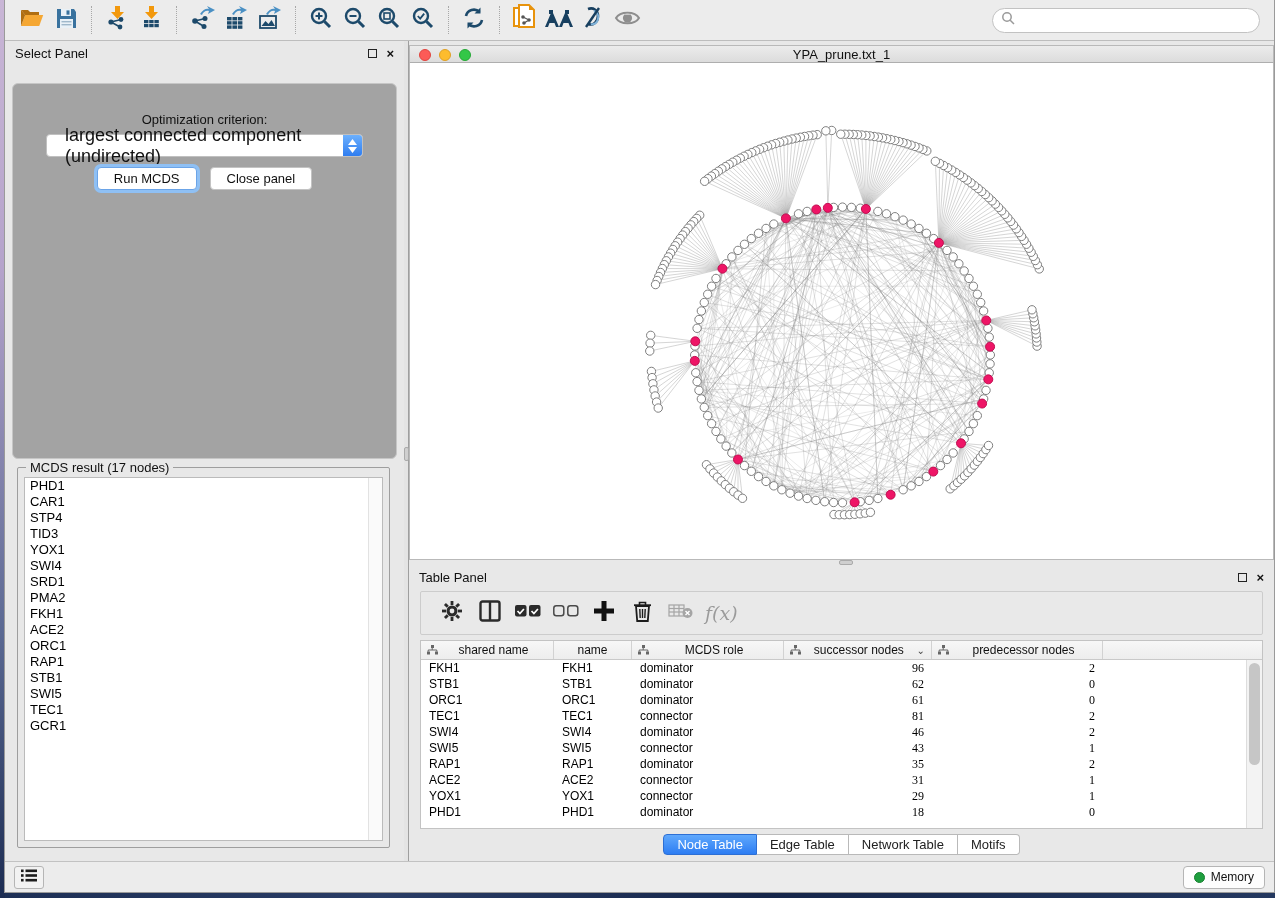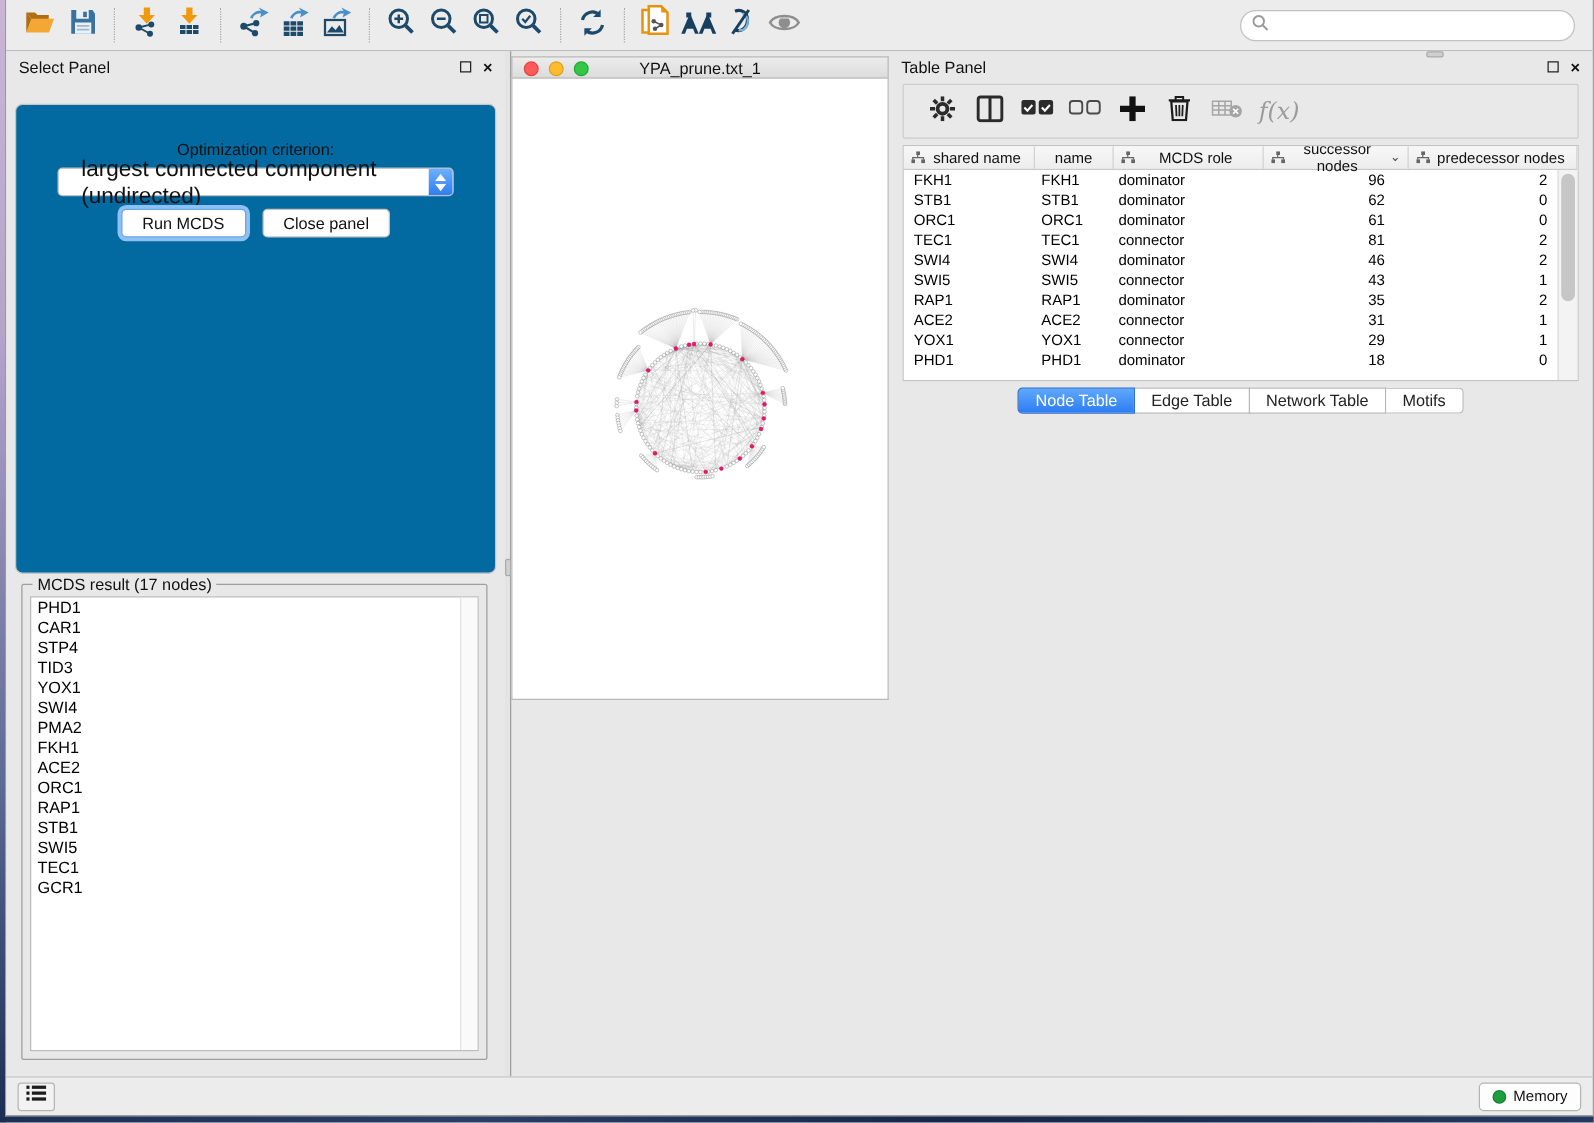--- a/index.html
+++ b/index.html
@@ -42,41 +42,41 @@
   .icon-close { font-size:13px; font-weight:bold; color:#111; line-height:9px; }
 
   .cp-tabs { position:absolute; left:0; right:0; top:31px; display:flex; justify-content:center; z-index:2; }
   .cp-tab { height:22px; padding:0 14px; font-size:13px; display:flex; align-items:center;
     background:#fff; border:1px solid #b9b9b9; border-left:none; color:#222; }
   .cp-tab:first-child { border-left:1px solid #b9b9b9; border-radius:4px 0 0 4px; }
   .cp-tab:last-child { border-radius:0 4px 4px 0; }
   .cp-tab.active { background:linear-gradient(180deg,#5fa8fc,#2d7df3); border-color:#2d6fd4; color:#fff; }
 
   .cp-pane { position:absolute; left:7px; right:7px; top:42px; height:376px;
-    background:#0369a1; border:1px solid #c6c6c6; border-radius:6px; }
+    background:#a3a3a3; border:1px solid #c6c6c6; border-radius:6px; }
   .opt-label { text-align:center; margin-top:28px; font-size:13px; color:#111; }
   .dropdown { position:absolute; left:33px; right:33px; top:50px; height:23px; background:#fff;
     border:1px solid #c0c0c0; border-radius:4px; display:flex; align-items:center; }
   .dropdown .dd-text { flex:1; font-size:18px; color:#111; padding-left:18px; }
   .dd-cap { width:19px; height:21px; border-radius:0 3px 3px 0; background:linear-gradient(180deg,#6cb0fd,#2f7df0);
     display:flex; flex-direction:column; align-items:center; justify-content:center; gap:2px; }
   .btn-row { position:absolute; top:83px; left:0; right:0; display:flex; justify-content:center; gap:13px; }
   .mac-btn { height:23px; padding:0 16px; background:#fff; border:1px solid #c3c3c3; border-radius:4px;
     font-size:13px; color:#111; display:flex; align-items:center; }
   .mac-btn.focused { box-shadow:0 0 0 3px #8fc0f4; border-color:#6ba4e8; }
 
   .group-box { position:absolute; left:12px; right:14px; top:426px; bottom:13px;
     border:1px solid #9e9e9e; border-radius:2px; }
   .group-legend { position:absolute; top:-8px; left:8px; background:#e8e8e8; padding:0 4px; font-size:13px; color:#111; }
   .mcds-list { position:absolute; left:6px; right:6px; top:9px; bottom:6px; background:#fff; border:1px solid #bbb; overflow:hidden; }
   .mcds-scroll { position:absolute; top:0; bottom:0; right:0; width:14px; background:#fafafa; border-left:1px solid #e2e2e2; }
   .mcds-item { font-size:13px; line-height:16px; padding-left:5px; color:#000; }
 
   
-  .rightcol { flex:1 1 auto; display:flex; flex-direction:row; background:#e8e8e8; min-width:0; }
+  .rightcol { flex:1 1 auto; display:flex; flex-direction:column; background:#e8e8e8; min-width:0; }
   .netpanel { height:519px; flex:0 0 auto; display:flex; flex-direction:column; padding-top:4px; }
   .net-titlebar { height:18px; background:linear-gradient(180deg,#ececec,#dcdcdc); border:1px solid #b9b9b9; border-bottom:1px solid #aeaeae;
     display:flex; align-items:center; position:relative; }
   .tl-dots { position:absolute; left:9px; top:3px; display:flex; gap:8px; }
   .tl { width:12px; height:12px; border-radius:50%; }
   .tl.red { background:#fc5b57; border:1px solid #e0443e; }
   .tl.yellow { background:#fdbc2e; border:1px solid #dfa023; }
   .tl.green { background:#33c748; border:1px solid #24a835; }
   .net-title { flex:1; text-align:center; font-size:13px; color:#111; }
   .net-canvas { flex:1; background:#fff; border:1px solid #b9b9b9; border-top:none; position:relative; overflow:hidden; }
@@ -94,21 +94,21 @@
 
   .tbl { position:absolute; left:11px; right:11px; top:75px; height:189px; background:#fff; border:1px solid #c3c3c3; overflow:hidden; }
   .tbl-header { display:flex; height:19px; background:linear-gradient(180deg,#f7f7f7,#ededed); border-bottom:1px solid #c9c9c9; }
   .th { display:flex; align-items:center; border-right:1px solid #d2d2d2; font-size:12px; color:#111; position:relative; padding:0 4px; }
   .th .th-label { flex:1; text-align:center; }
   .th .tree-ic { flex:0 0 auto; margin-left:2px; }
   .sort-ic { font-size:10px; color:#444; margin-right:2px; }
   .tbl-body { position:absolute; top:19px; left:0; right:16px; bottom:0; overflow:hidden; }
   .tr { display:flex; height:16px; align-items:center; }
   .td { font-size:12px; color:#000; padding:0 8px; white-space:nowrap; overflow:hidden; }
-  .td.num { text-align:right; }
+  .td.num { text-align:right;font-family:Liberation Serif, serif; }
   .tbl-scroll { position:absolute; top:19px; right:0; bottom:0; width:16px; background:#f3f3f3; border-left:1px solid #ddd; }
   .tbl-thumb { position:absolute; top:3px; left:2px; width:11px; height:102px; background:#c6c6c6; border-radius:6px; }
 
   .tp-tabs { position:absolute; left:0; right:0; top:269px; display:flex; justify-content:center; }
   .tp-tab { height:21px; padding:0 13px; font-size:13px; display:flex; align-items:center;
     background:#fff; border:1px solid #b9b9b9; border-left:none; color:#222; }
   .tp-tab:first-child { border-left:1px solid #b9b9b9; border-radius:4px 0 0 4px; }
   .tp-tab:last-child { border-radius:0 4px 4px 0; }
   .tp-tab.active { background:linear-gradient(180deg,#5fa8fc,#2d7df3); border-color:#2d6fd4; color:#fff; }
 
@@ -350,20 +350,21 @@
       <div class="group-box">
         <div class="group-legend">MCDS result (17 nodes)</div>
         <div class="mcds-list" id="mcds-list">
           <div class="mcds-scroll"></div>
         <div class="mcds-item">PHD1</div>
             <div class="mcds-item">CAR1</div>
             <div class="mcds-item">STP4</div>
             <div class="mcds-item">TID3</div>
             <div class="mcds-item">YOX1</div>
             <div class="mcds-item">SWI4</div>
+            <div class="mcds-item">SRD1</div>
             <div class="mcds-item">PMA2</div>
             <div class="mcds-item">FKH1</div>
             <div class="mcds-item">ACE2</div>
             <div class="mcds-item">ORC1</div>
             <div class="mcds-item">RAP1</div>
             <div class="mcds-item">STB1</div>
             <div class="mcds-item">SWI5</div>
             <div class="mcds-item">TEC1</div>
             <div class="mcds-item">GCR1</div>
           </div>

